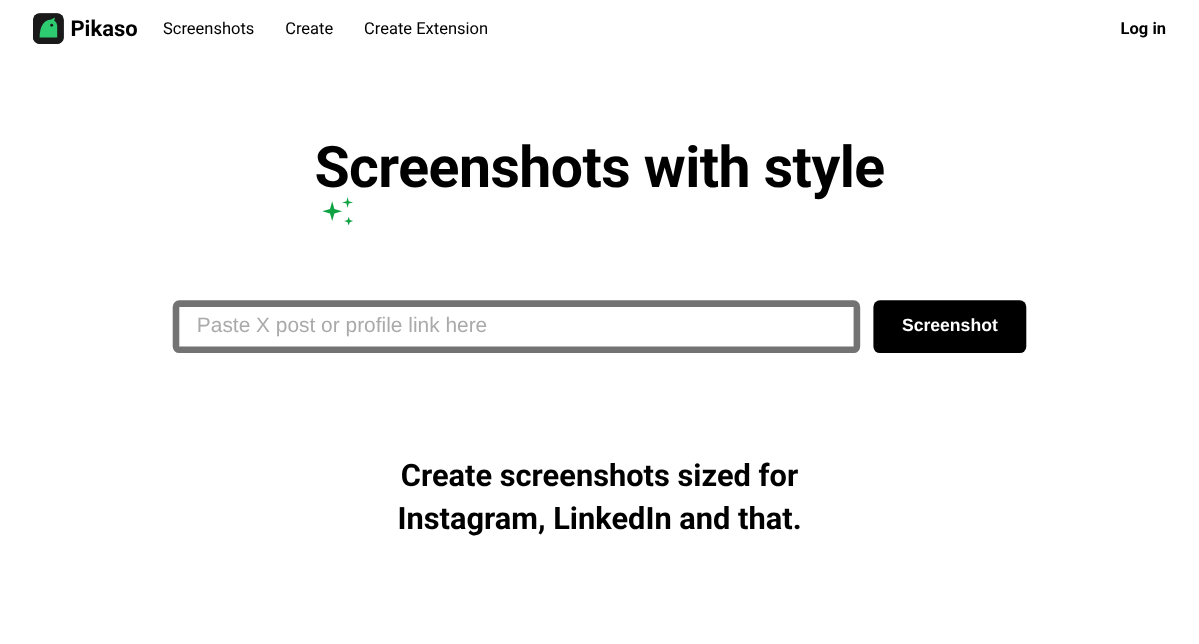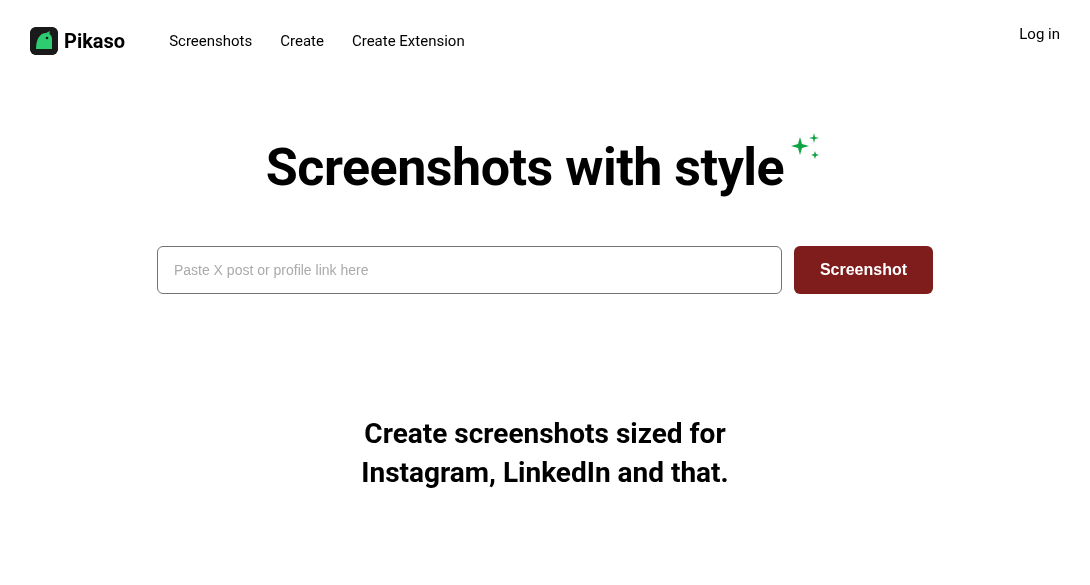--- a/index.html
+++ b/index.html
@@ -13,22 +13,21 @@
     }
     .header {
       display: flex;
       align-items: center;
       justify-content: space-between;
       padding: 12px 30px;
     }
     .header-left {
       display: flex;
       align-items: center;
-      gap: 44px;
-      margin-top: 15px;
+      gap: 23px;
     }
     .logo-wrap {
       display: flex;
       align-items: center;
       gap: 6px;
     }
     .logo-icon {
       width: 28px;
       height: 28px;
       background: #1a1a1a;
@@ -47,32 +46,33 @@
       gap: 28px;
     }
     .nav-link {
       font-size: 15px;
       font-weight: 400;
       color: #000;
       cursor: pointer;
     }
     .login-link {
       font-size: 15px;
-      font-weight: 400;
+      font-weight: 700;
       color: #000;
       cursor: pointer;
     }
     .hero {
       text-align: center;
       margin-top: 70px;
     }
     .hero-title-wrap {
       display: inline-flex;
       align-items: flex-start;
       position: relative;
+      flex-direction: column;
     }
     .hero-title {
       font-size: 52px;
       font-weight: 700;
       color: #000;
       letter-spacing: -0.5px;
     }
     .sparkle-icon {
       position: relative;
       top: -8px;
@@ -86,42 +86,42 @@
     }
     .input-row {
       display: flex;
       justify-content: center;
       gap: 12px;
       margin-top: 48px;
     }
     .link-input {
       width: 625px;
       height: 48px;
-      border: 1px solid #737373;
+      border: 6px solid #737373;
       border-radius: 6px;
       padding: 0 16px;
-      font-size: 14px;
+      font-size: 19px;
       color: #333;
       outline: none;
     }
     .link-input::placeholder { color: #aaa; }
     .screenshot-btn {
       height: 48px;
       padding: 0 26px;
-      background: #7f1d1d;
+      background: #000000;
       color: #fff;
       font-size: 16px;
       font-weight: 700;
       border: none;
       border-radius: 6px;
       cursor: pointer;
     }
     .section2 {
       text-align: center;
-      margin-top: 120px;
+      margin-top: 92px;
     }
     .section2-title {
       font-size: 28px;
       font-weight: 700;
       color: #000;
       line-height: 1.4;
     }
   </style>
 </head>
 <body>

